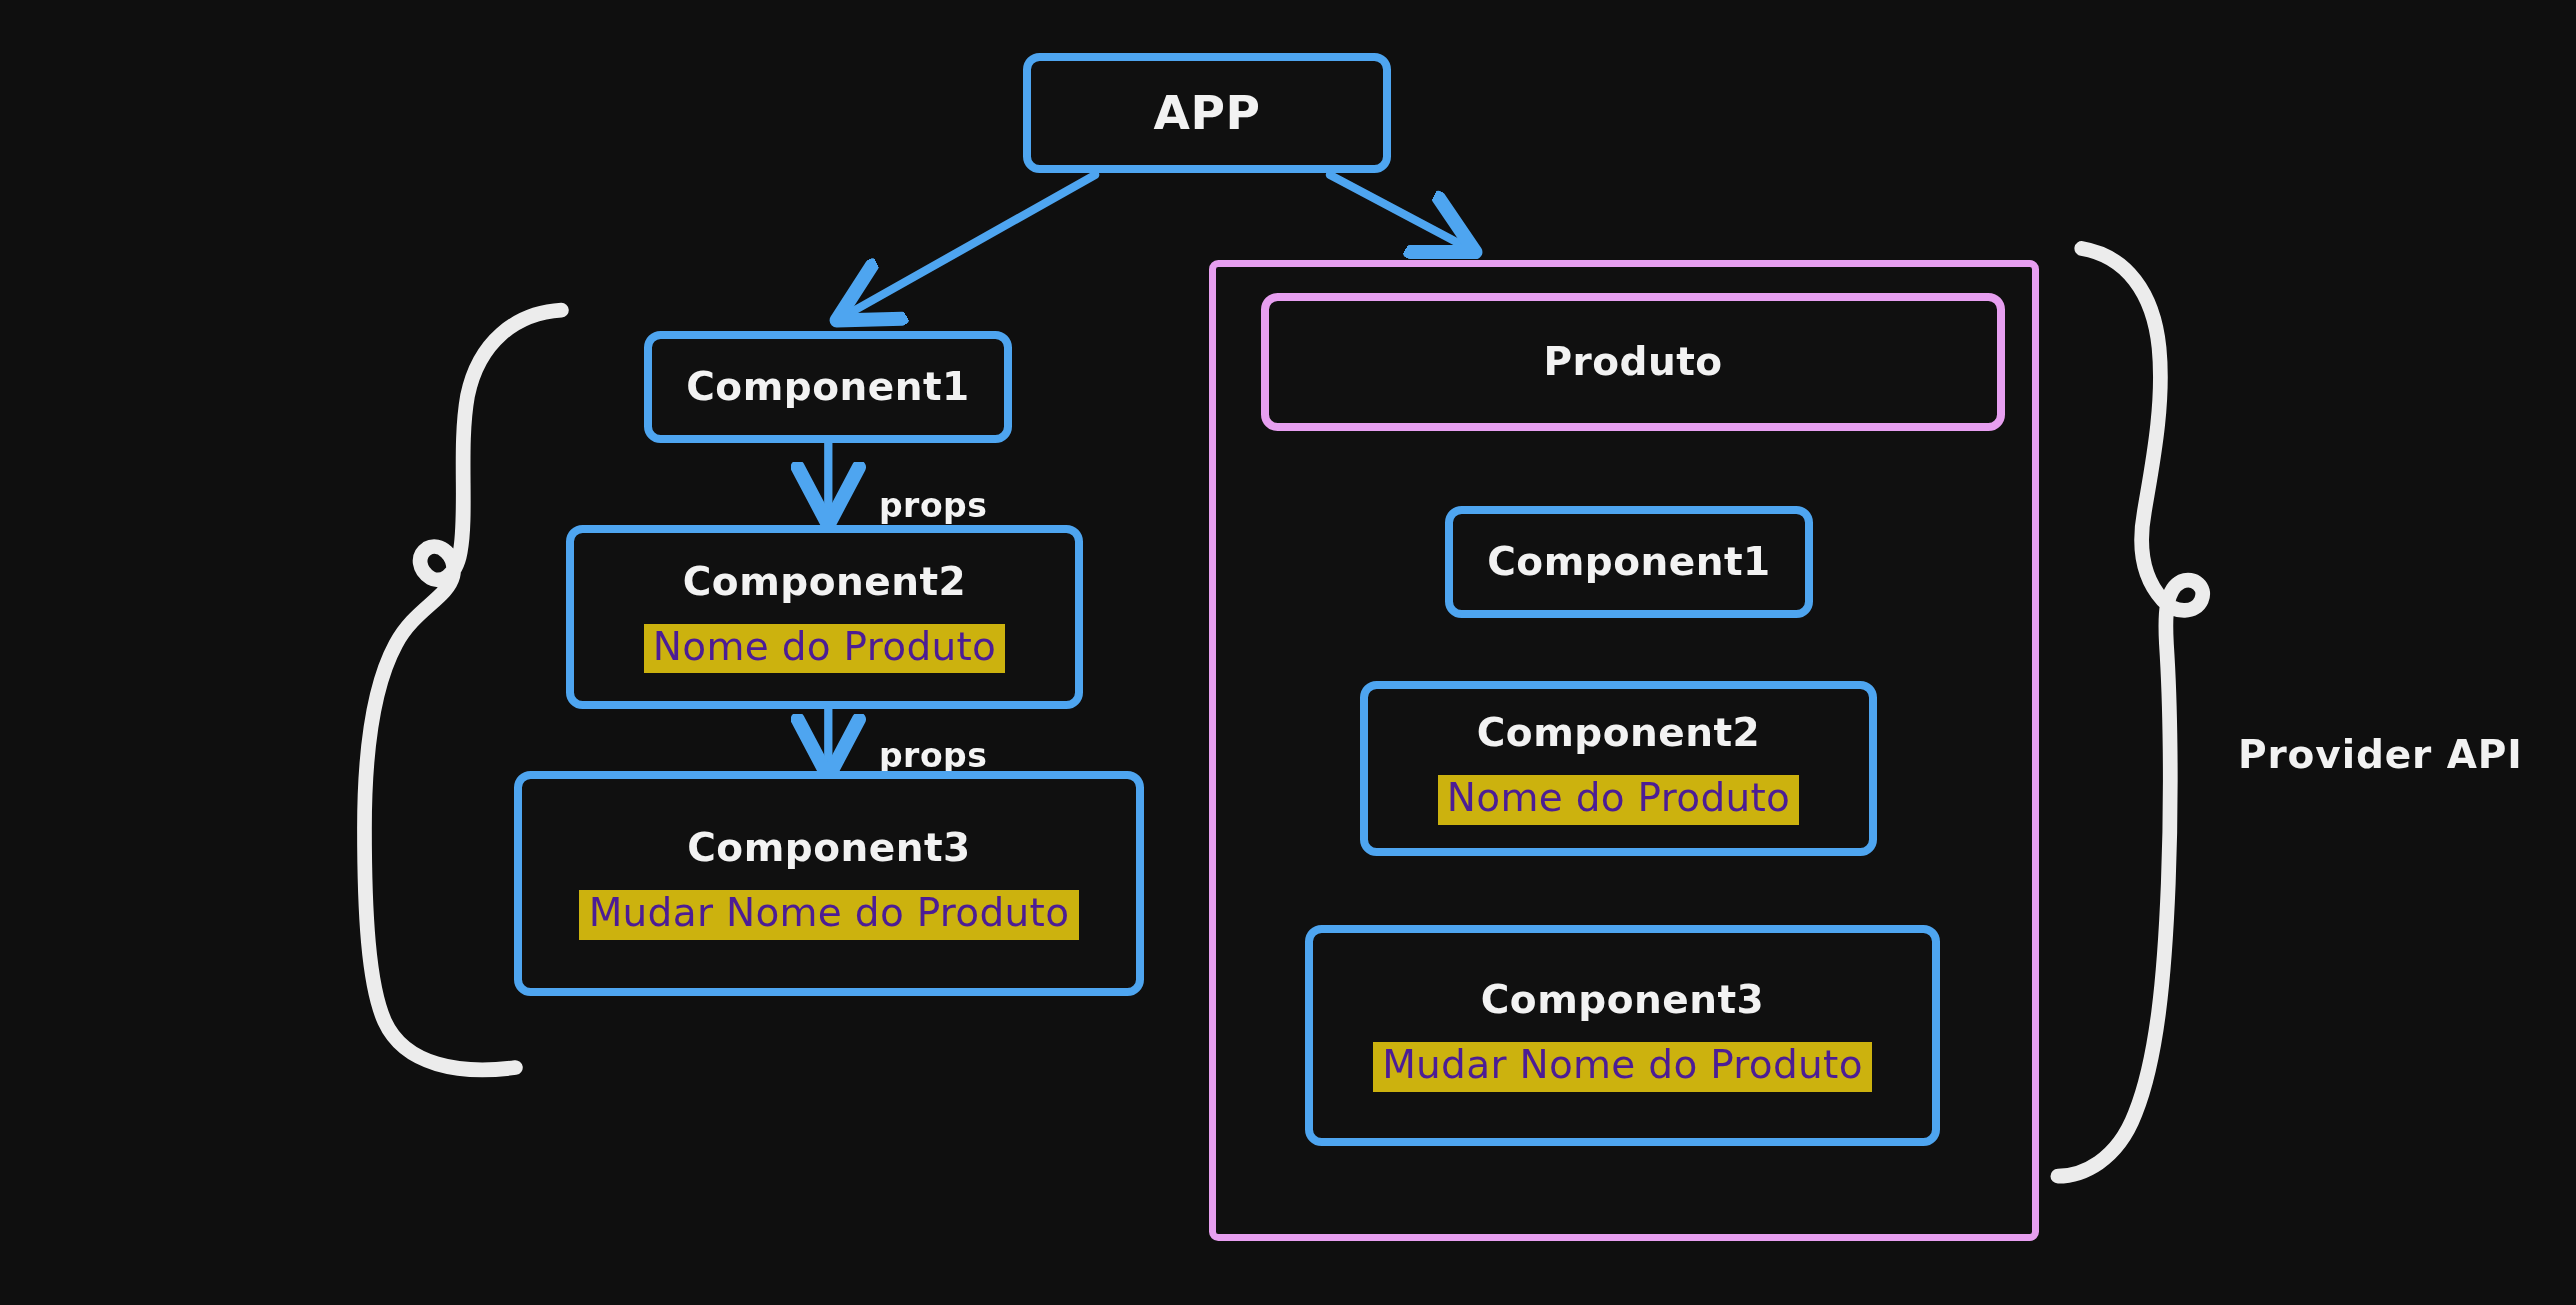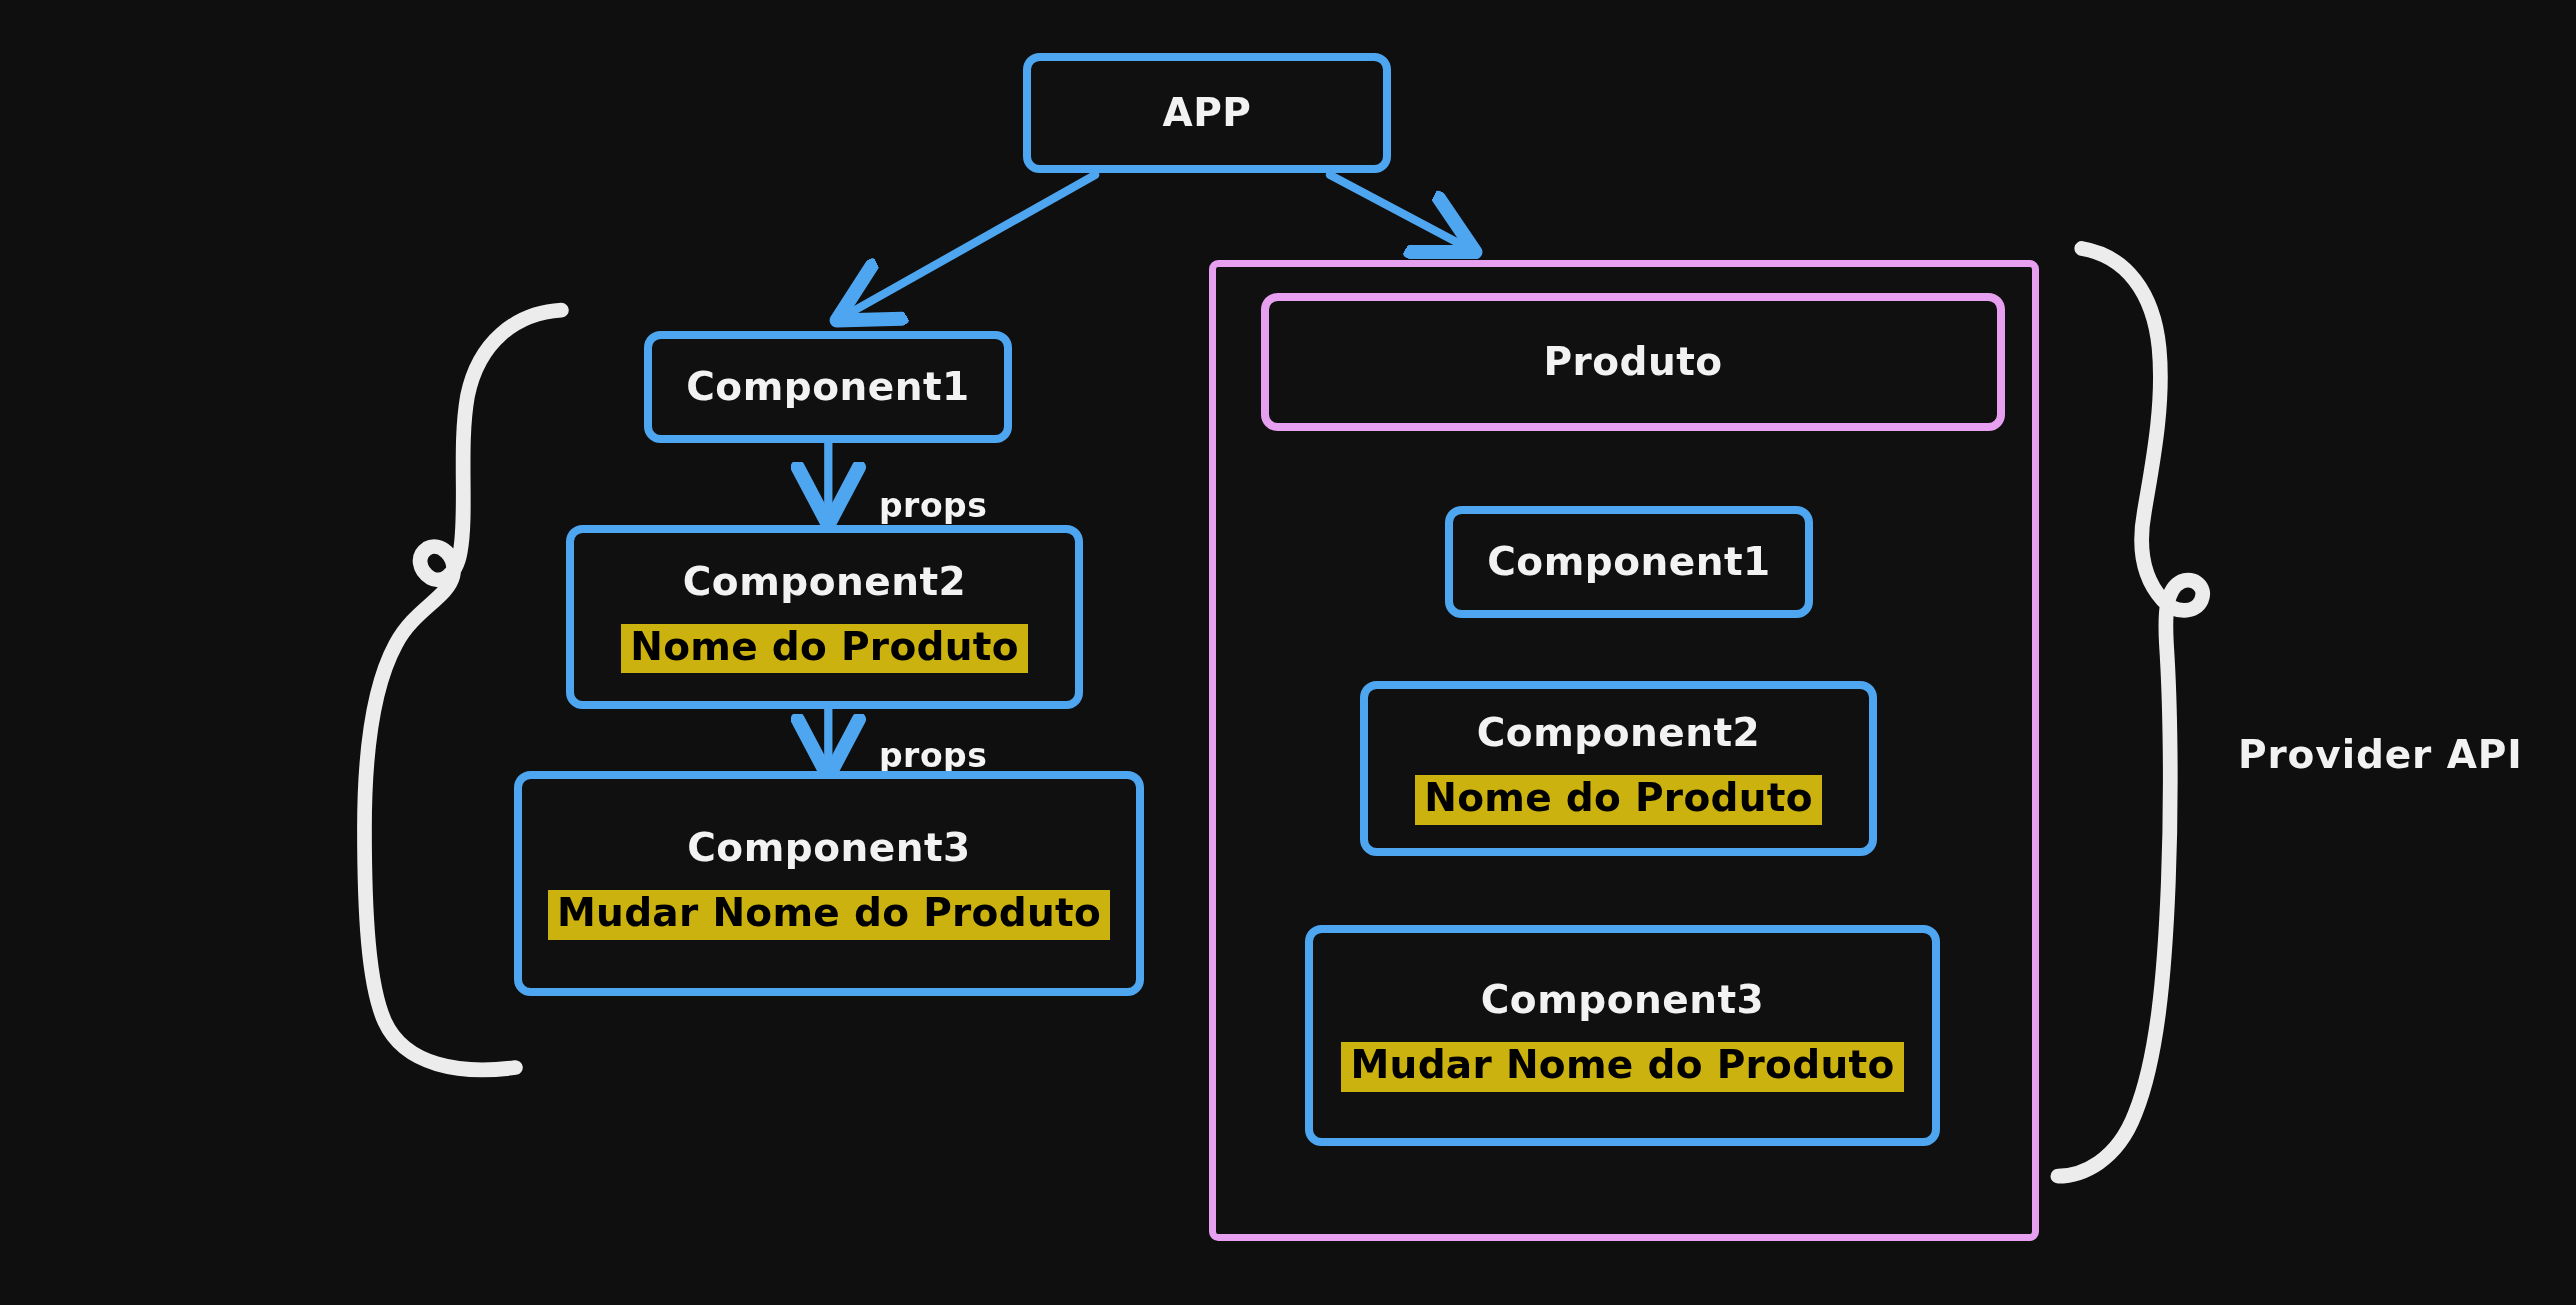--- a/index.html
+++ b/index.html
@@ -42,29 +42,29 @@
   }
   .node-label {
     color: #f2f2f2;
     font-family: "DejaVu Sans", sans-serif;
     font-weight: bold;
     letter-spacing: 0.5px;
     line-height: 1.1;
     white-space: nowrap;
     text-align: center;
   }
-  .node-label.sz-app      { font-size: 39px; }
+  .node-label.sz-app      { font-size: 47px; }
   .node-label.sz-provider { font-size: 39px; }
   .node-label.sz-comp     { font-size: 39px; }
   .highlight {
     display: inline-block;
     background: #ccb20e;
-    color: #000000;
+    color: #4c1d95;
     font-family: "DejaVu Sans", sans-serif;
-    font-weight: bold;
+    font-weight: normal;
     font-size: 39px;
     white-space: nowrap;
     padding: 2.8px 9.2px 5.5px 9.2px;
     margin-top: 20px;
     letter-spacing: 0.3px;
     line-height: 1.05;
   }
   .edge-label {
     position: absolute;
     color: #f4f4f4;

